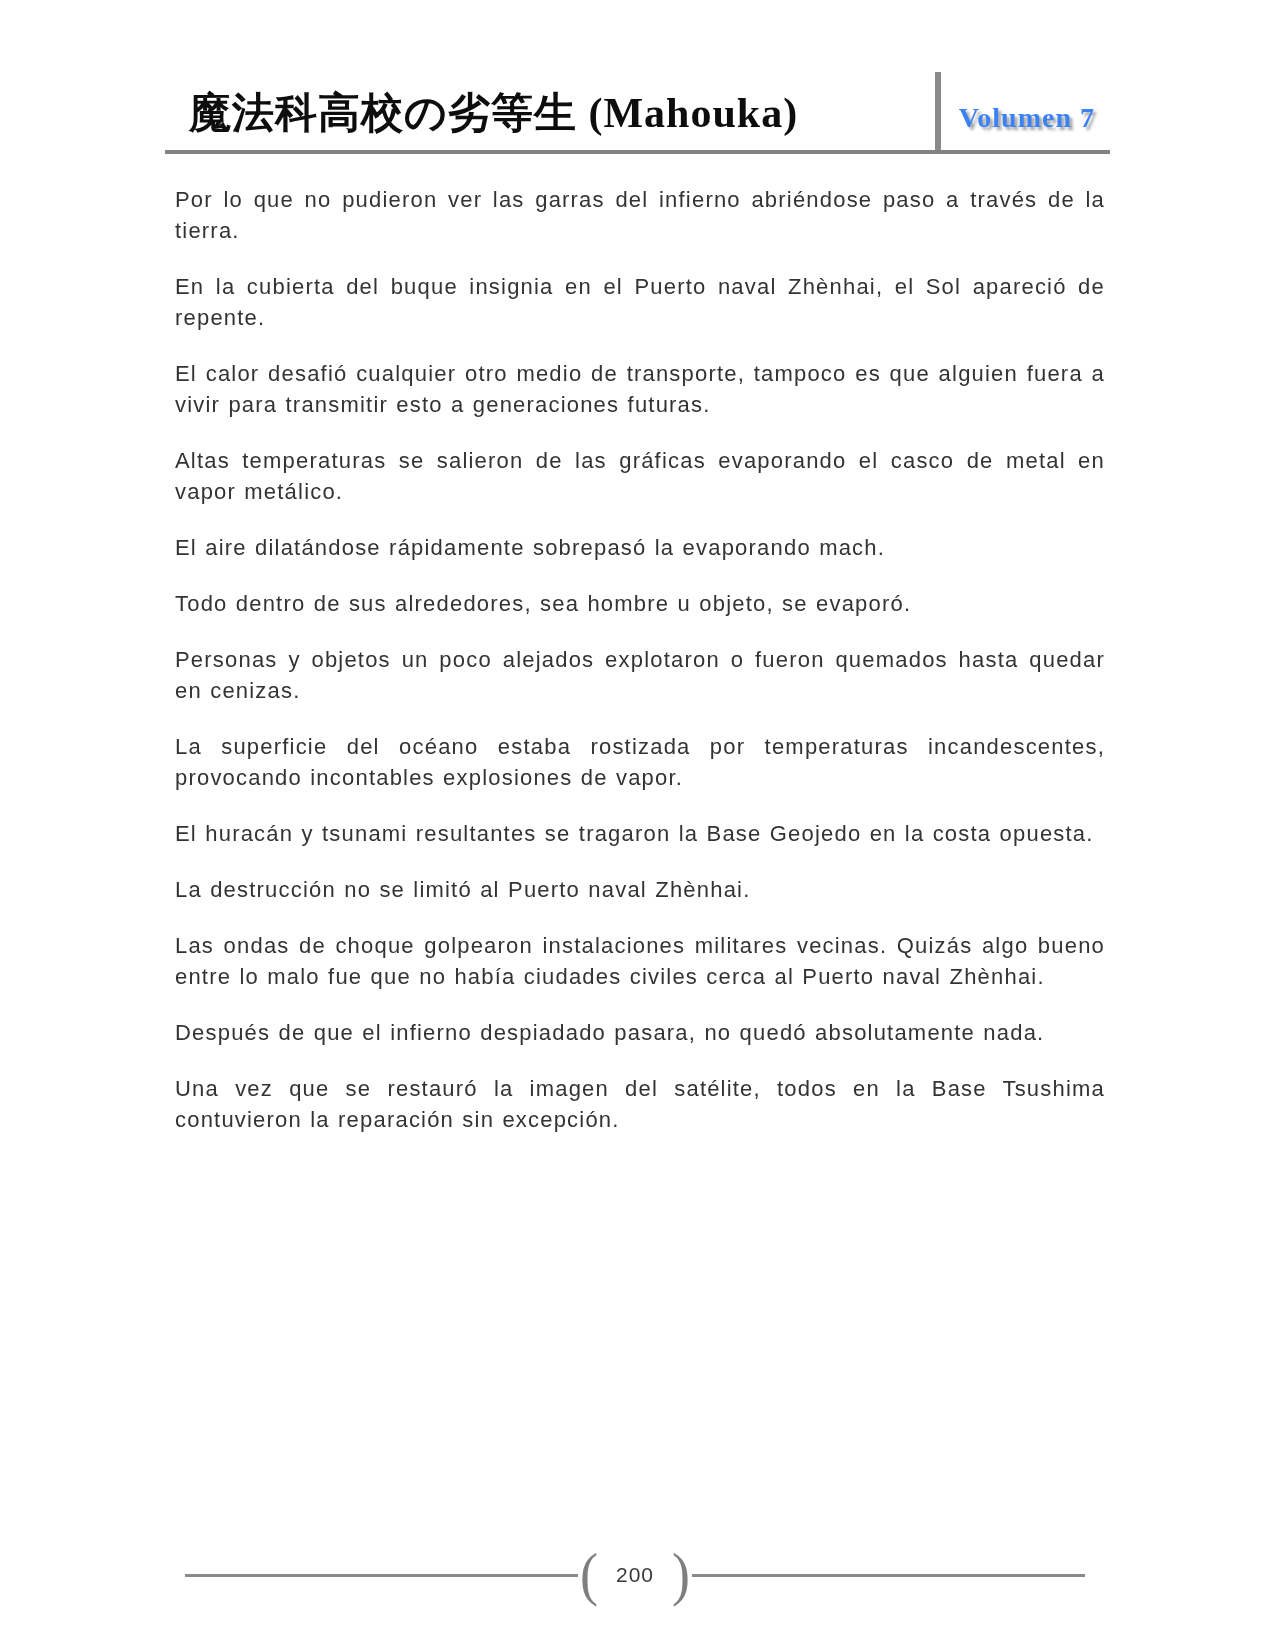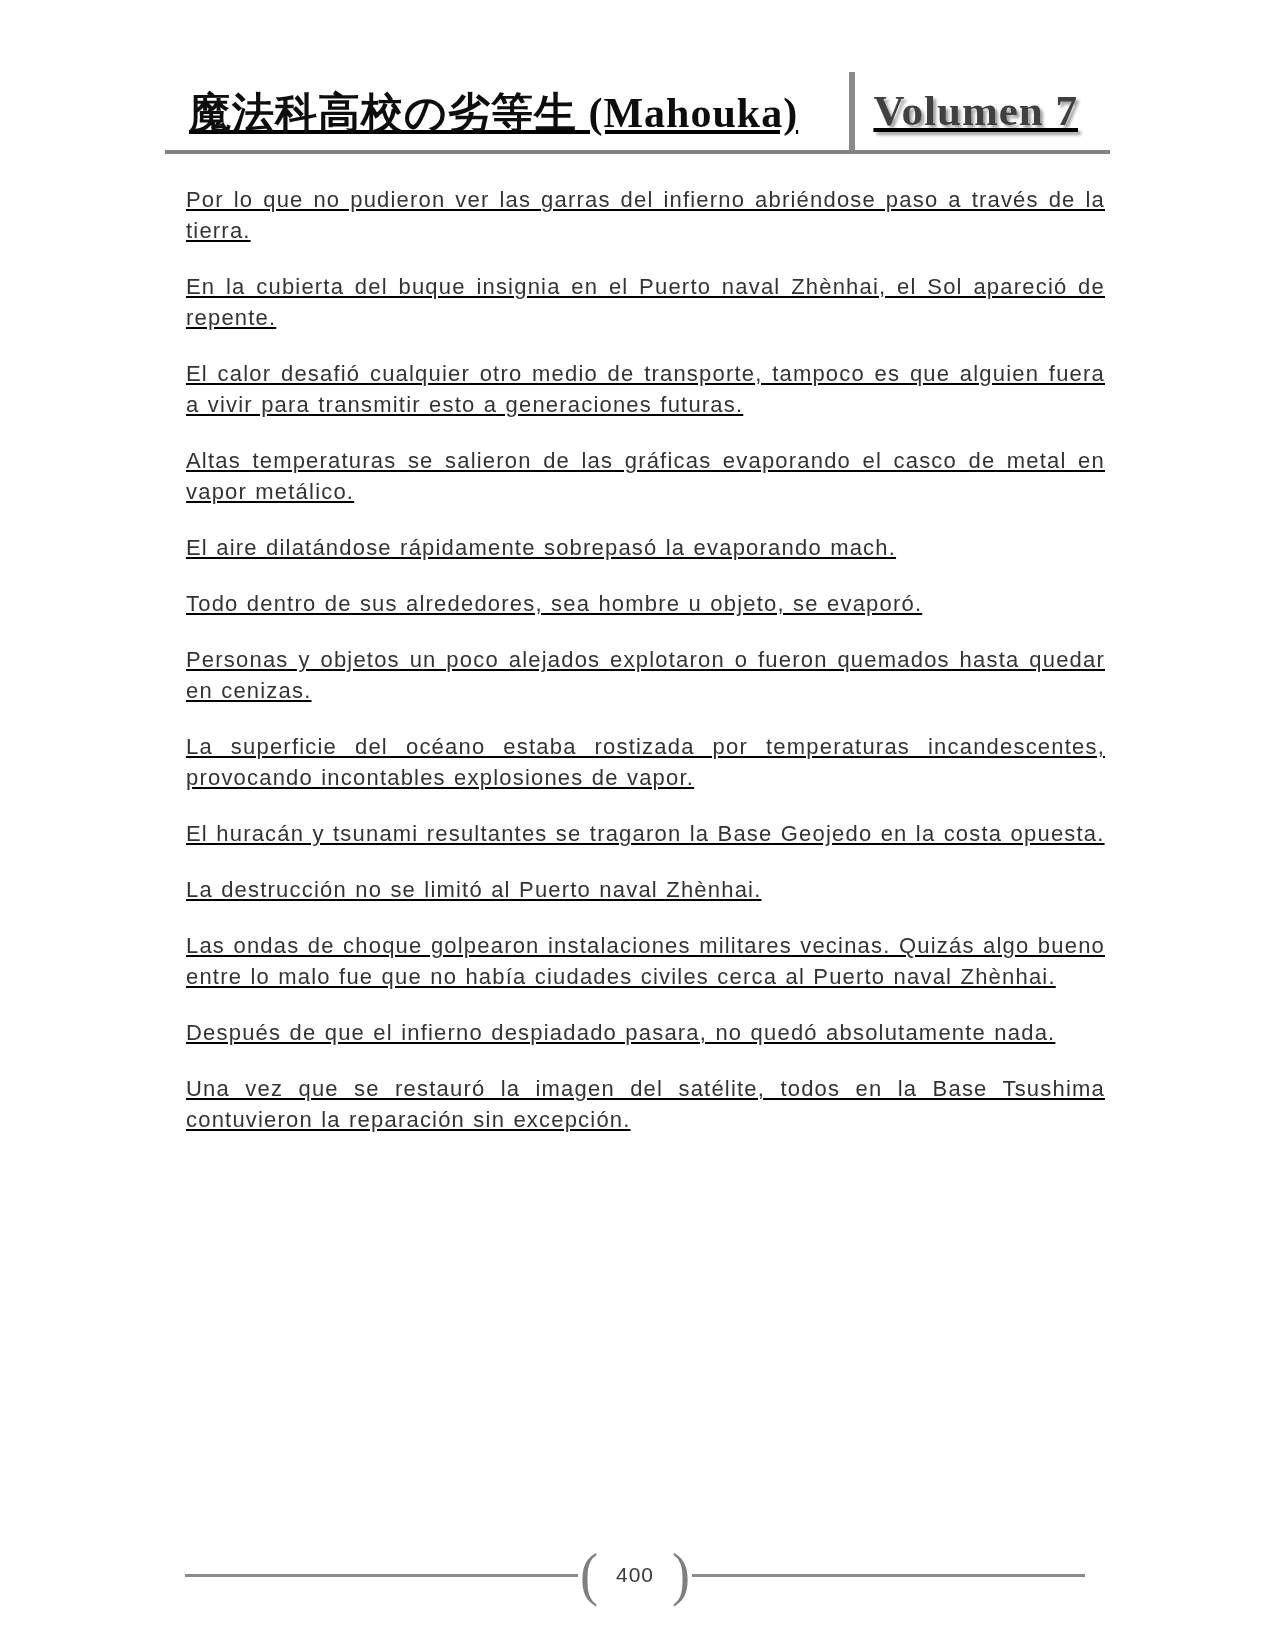--- a/index.html
+++ b/index.html
@@ -1,40 +1,40 @@
 <!DOCTYPE html>
 <html><head>
 <meta charset="utf-8">
 <style>
   html,body{margin:0;padding:0;background:#ffffff;}
   .page{
     width:1275px;height:1650px;position:relative;background:#ffffff;
-    overflow:hidden;font-family:"Liberation Sans",sans-serif;text-decoration:underline;
+    overflow:hidden;font-family:"Liberation Sans",sans-serif;
   }
   
   .header{margin:0 165px;padding-top:72px;}
   .header-row{display:flex;align-items:flex-end;}
   .page-title{
     font-family:"Liberation Serif",serif;font-weight:700;font-size:42px;
     color:#0d0d0d;line-height:1;padding:0 0 8px 24px;white-space:nowrap;
     letter-spacing:1px;margin:0;
   }
   .flex-spacer{flex:1;}
   .vbar{width:6px;height:78px;background:#8a8a8a;align-self:flex-end;margin-bottom:-8px;}
   .volume{
-    font-family:"Liberation Serif",serif;font-weight:700;font-size:43px;
-    line-height:1;color:#404040;text-shadow:3px 3px 3px #a3a3a3;
-    padding:0 0 10px 18px;margin-right:32px;white-space:nowrap;letter-spacing:1px;
+    font-family:"Liberation Serif",serif;font-weight:700;font-size:28px;
+    line-height:1;color:#3b82f6;text-shadow:3px 3px 3px #a3a3a3;
+    padding:0 0 10px 18px;margin-right:15px;white-space:nowrap;letter-spacing:1px;
   }
   .header-rule{height:4px;background:#828282;margin-top:8px;}
   
   .body-text{margin:30px 170px 0 170px;}
   .body-text p{
     font-size:22px;line-height:31px;letter-spacing:1.2px;word-spacing:1px;
-    color:#333333;text-align:justify;margin:0 0 25px 16px;
+    color:#333333;text-align:justify;margin:0 0 25px 5px;
   }
   
   .footer{
     position:absolute;left:185px;right:190px;top:1548px;
     display:flex;align-items:center;
   }
   .fline{flex:1;height:3px;background:#8a8a8a;}
   .bracket{
     font-family:"Liberation Serif",serif;font-size:54px;font-weight:400;
     color:#7f7f7f;line-height:1;transform:scaleY(1.08);padding:0 2px;
@@ -85,18 +85,18 @@
 
         <p>Después de que el infierno despiadado pasara, no quedó absolutamente nada.</p>
 
         <p>Una vez que se restauró la imagen del satélite, todos en la Base Tsushima contuvieron la reparación sin excepción.</p>
       </div>
   </main>
 
   <div class="footer">
     <div class="fline"></div>
     <span class="bracket">(</span>
-    <span class="pagenum">400</span>
+    <span class="pagenum">200</span>
     <span class="bracket">)</span>
     <div class="fline"></div>
   </div>
 
 </div>
 
 </body></html>

